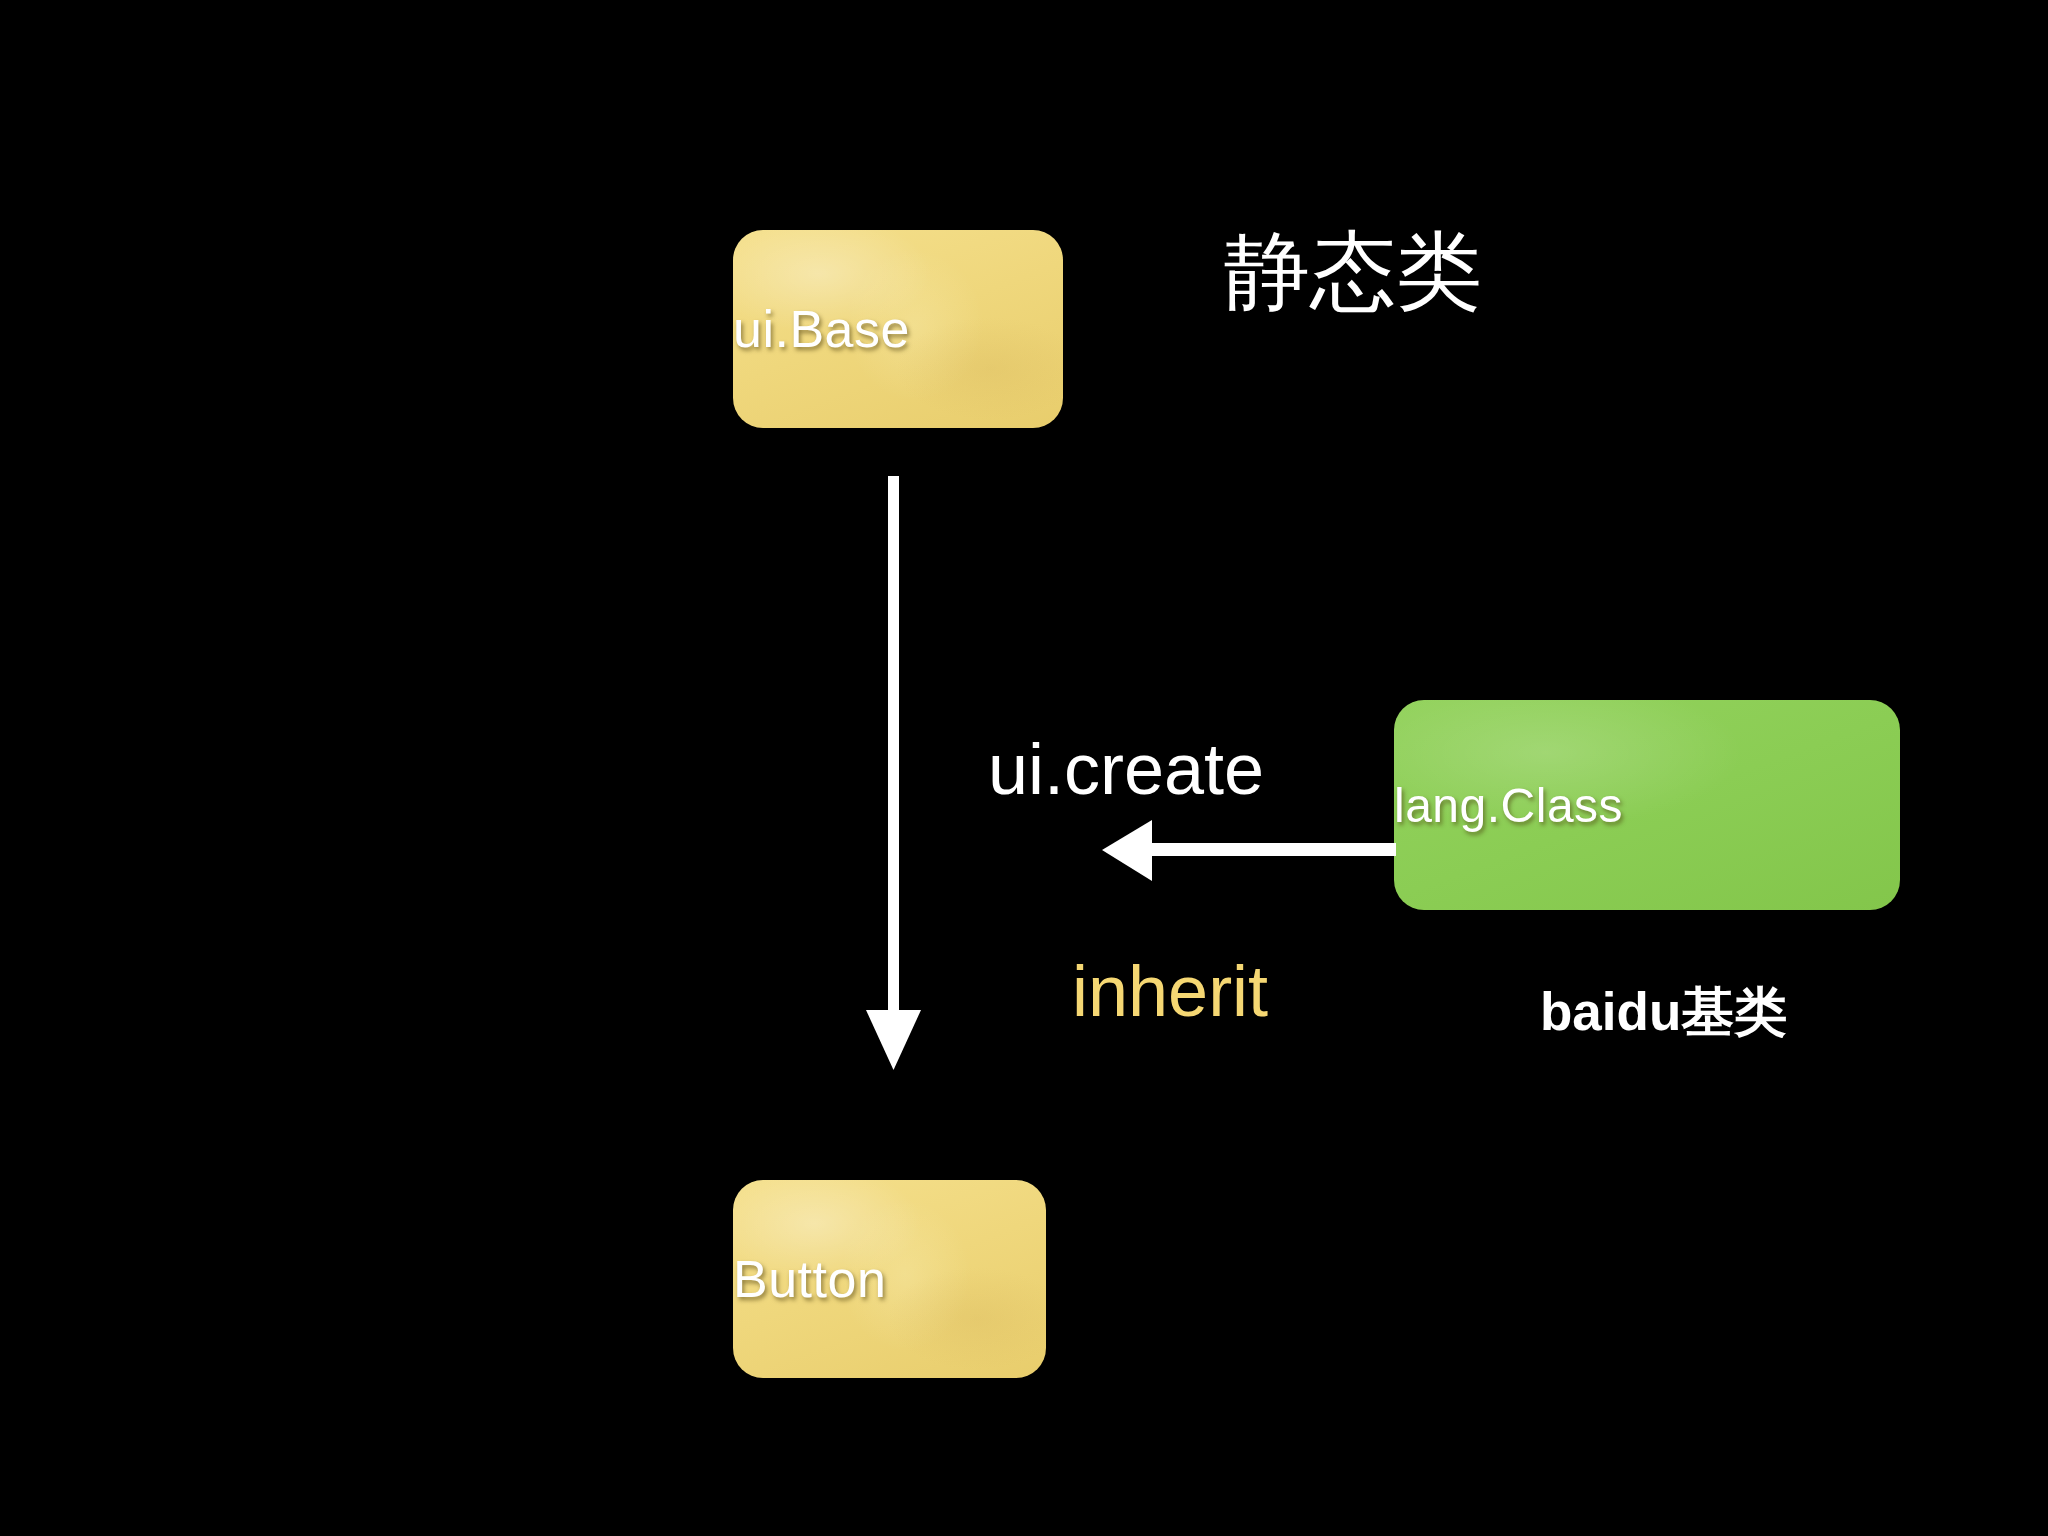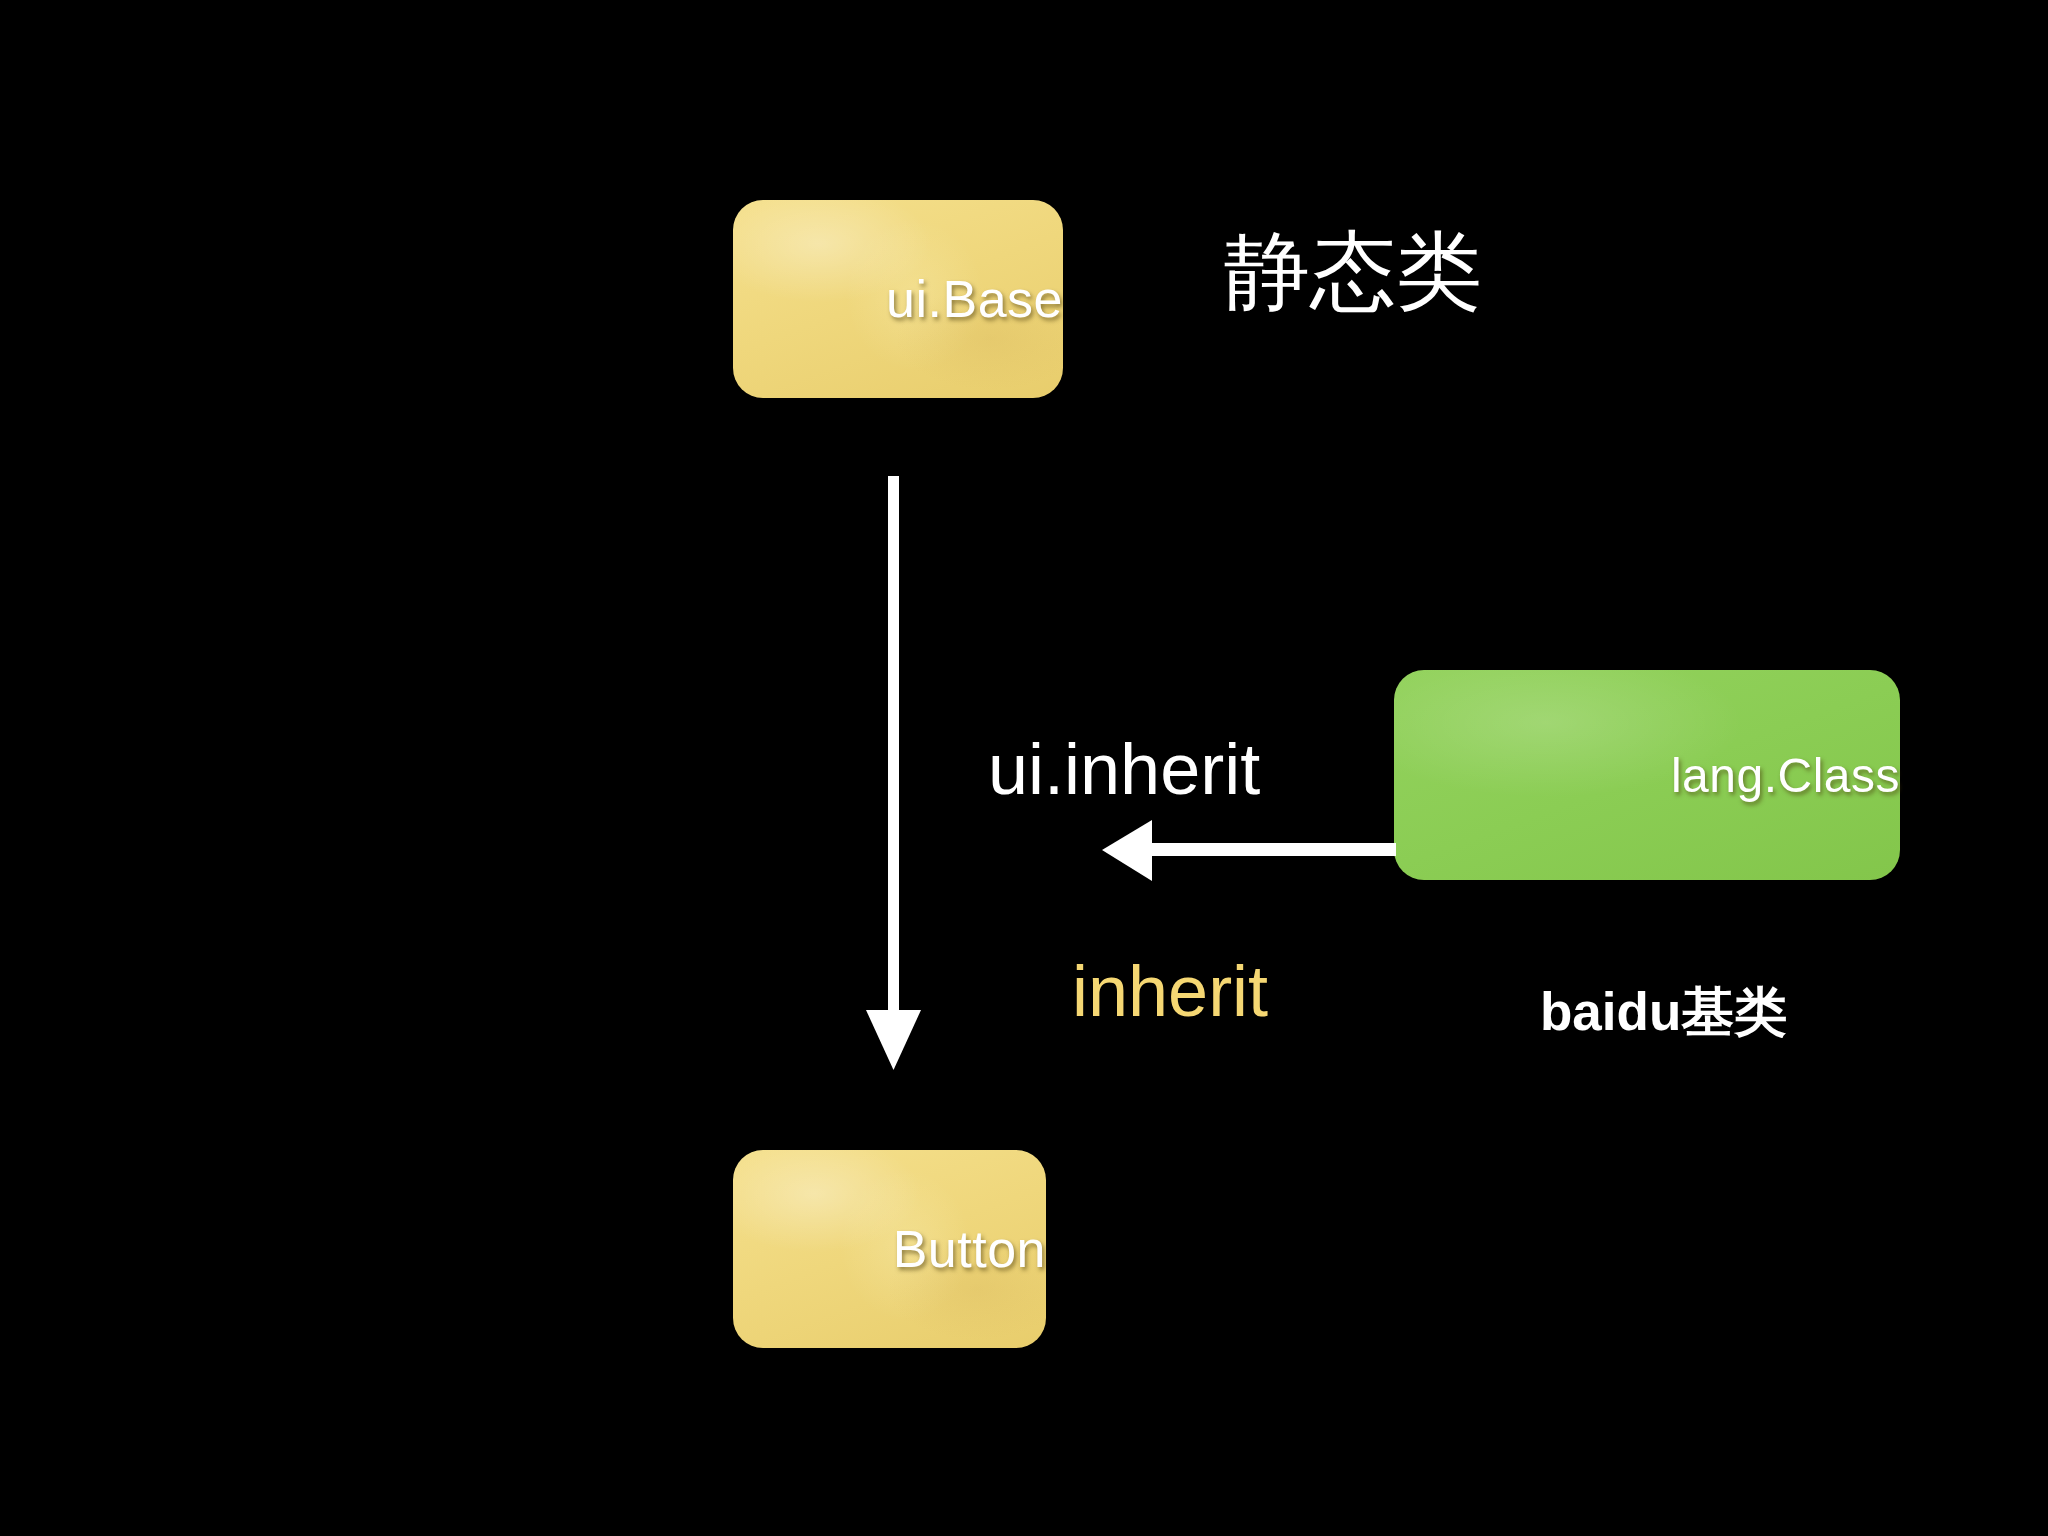--- a/index.html
+++ b/index.html
@@ -21,22 +21,23 @@
     height: 1536px;
     background: #000000;
   }
 
   
   .node {
     position: absolute;
     border-radius: 30px;
     display: flex;
     align-items: center;
-    justify-content: flex-end;
+    justify-content: flex-start;
     box-sizing: border-box;
+    margin-top: 30px;
   }
 
   .node .node-label {
     color: #ffffff;
     font-weight: 400;
     letter-spacing: 0.5px;
     text-shadow: 2px 3px 4px rgba(70, 55, 10, 0.55);
     white-space: nowrap;
   }
 
@@ -88,21 +89,21 @@
   <div class="caption caption-white" style="left:1224px; top:228px; font-size:86px; font-weight:400;">静态类</div>
 
   <svg class="arrow-svg" style="left:840px; top:470px; width:120px; height:610px;" viewBox="0 0 120 610" width="120" height="610">
 
     <rect x="48" y="6" width="11" height="546" fill="#ffffff"></rect>
 
     <polygon points="53.5,600 26,540 81,540" fill="#ffffff"></polygon>
   </svg>
 
 
-  <div class="caption caption-white" style="left:988px; top:733px; font-size:72px; font-weight:400;">ui.inherit</div>
+  <div class="caption caption-white" style="left:988px; top:733px; font-size:72px; font-weight:400;">ui.create</div>
 
   <div class="node node-green" style="left:1394px; top:670px; width:506px; height:210px;">
     <span class="node-label" style="font-size:48px;">lang.Class</span>
   </div>
 
   <svg class="arrow-svg" style="left:1096px; top:812px; width:300px; height:80px;" viewBox="0 0 300 80" width="300" height="80">
 
     <rect x="45" y="31" width="255" height="13" fill="#ffffff"></rect>
 
     <polygon points="6,38 56,8 56,69" fill="#ffffff"></polygon>

